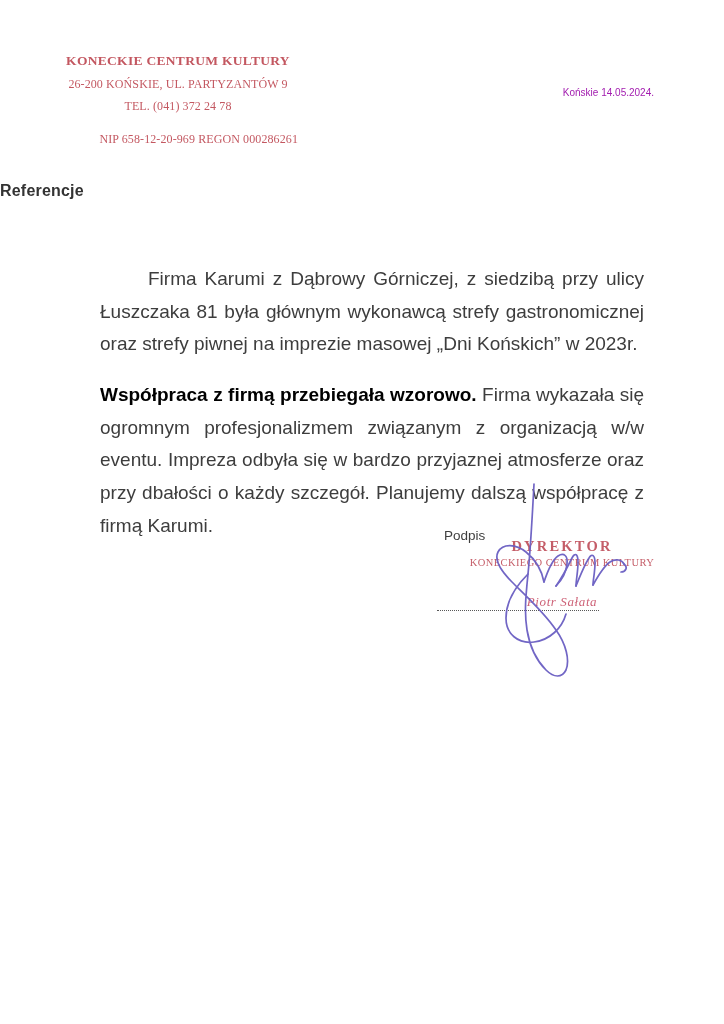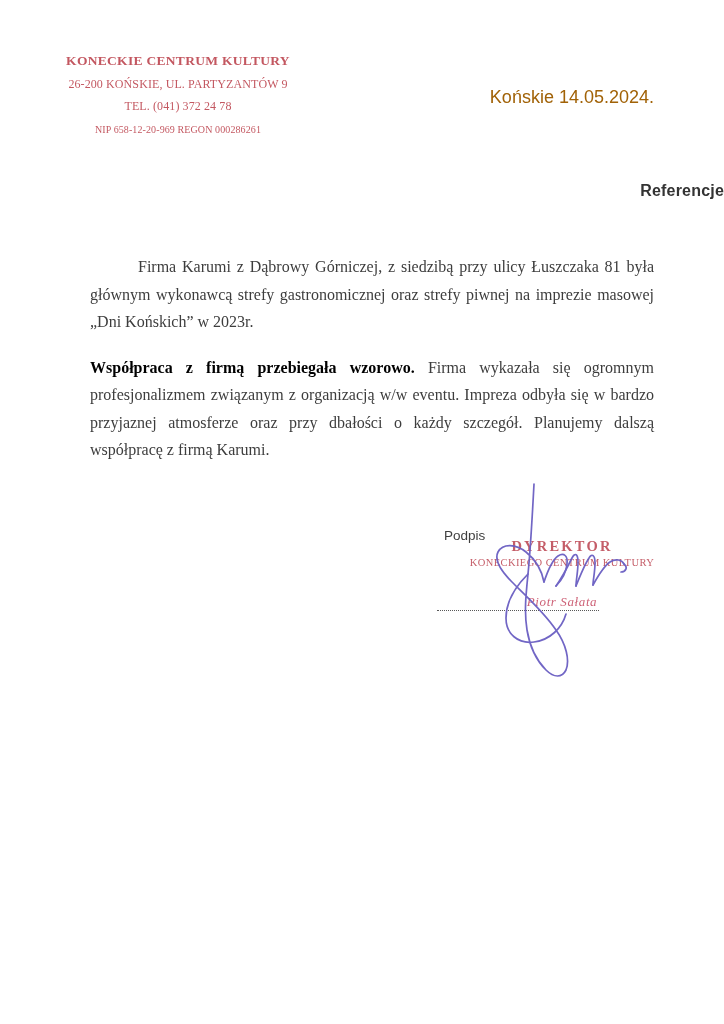--- a/index.html
+++ b/index.html
@@ -44,63 +44,63 @@
     white-space: nowrap;
     margin-top: 8px;
   }
   .header-stamp .stamp-line-3 {
     font-size: 12px;
     letter-spacing: .1px;
     white-space: nowrap;
     margin-top: 6px;
   }
   .header-stamp .stamp-line-4 {
-    font-size: 10px;
+    font-size: 12px;
     letter-spacing: .1px;
     white-space: nowrap;
-    margin-top: 10px;
+    margin-top: 18px;
+    text-align: right;
   }
 
   
   .doc-date {
     position: absolute;
     right: 70px;
     top: 87px;
-    font-size: 18px;
-    color: #a16207;
+    font-size: 10px;
+    color: #a21caf;
     white-space: nowrap;
   }
 
   
   .doc-title {
     position: absolute;
     left: 0;
     top: 182px;
     width: 724px;
-    text-align: right;
+    text-align: left;
     font-size: 16px;
     font-weight: bold;
     color: #333333;
     letter-spacing: .2px;
   }
 
   
   .body-block {
     position: absolute;
     left: 88px;
     top: 251px;
     width: 568px;
   }
   .para {
-    font-size: 16px;
+    font-size: 19px;
     line-height: 1.72;
     text-align: justify;
     color: #3d3d3d;
-    margin: 2px;
-    font-family: Liberation Serif, serif;
+    margin: 12px;
   }
   .para-1 {
     text-indent: 48px;
     margin-bottom: 18px;
   }
   .para-2 .lead {
     color: #000000;
     font-weight: 600;
   }
 

